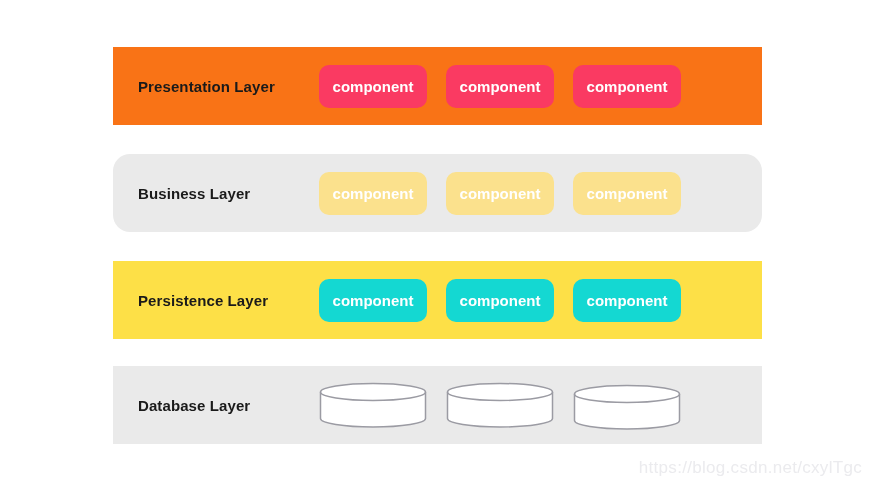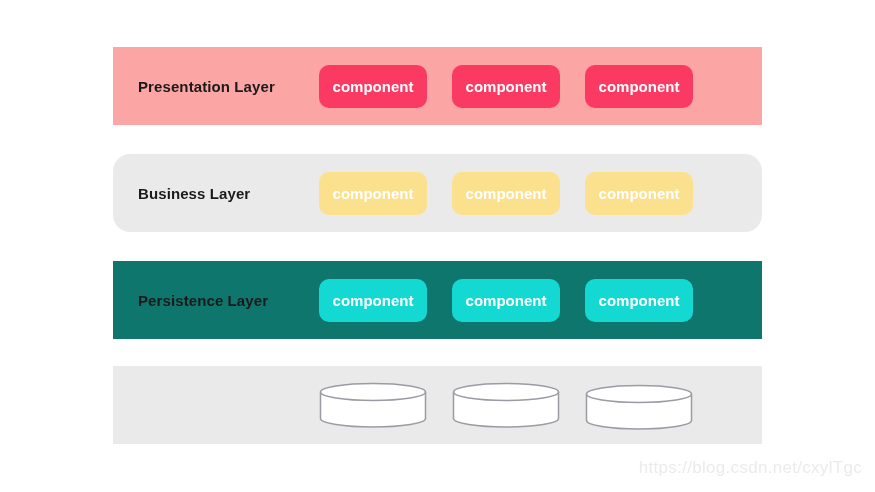--- a/index.html
+++ b/index.html
@@ -34,21 +34,21 @@
     color: #1a1a1a;
     letter-spacing: 0.1px;
   }
   .component-row {
     position: absolute;
     left: 206px;
     top: 0;
     height: 100%;
     display: flex;
     align-items: center;
-    gap: 25px;
+    gap: 19px;
   }
   .component {
     width: 108px;
     height: 43px;
     border-radius: 10px;
     display: flex;
     align-items: center;
     justify-content: center;
     color: #ffffff;
     font-size: 15px;
@@ -64,48 +64,49 @@
     font-size: 17px;
     color: #EBEBEE;
     letter-spacing: 0.3px;
   }
 </style>
 </head>
 <body>
 
 <div class="page">
 
-  <section class="band" style="top: 47px; background: #fca5a5;">
+  <section class="band" style="top: 47px; background: #f97316;">
     <div class="band-label">Presentation Layer</div>
     <div class="component-row">
       <div class="component" style="background: rgb(250, 58, 98);">component</div>
       <div class="component" style="background: rgb(250, 58, 98);">component</div>
       <div class="component" style="background: rgb(250, 58, 98);">component</div>
     </div>
   </section>
 
   <section class="band" style="top: 154px; background: rgb(234, 234, 234); border-radius: 17px;">
     <div class="band-label">Business Layer</div>
     <div class="component-row">
       <div class="component" style="background: rgb(251, 225, 141);">component</div>
       <div class="component" style="background: rgb(251, 225, 141);">component</div>
       <div class="component" style="background: rgb(251, 225, 141);">component</div>
     </div>
   </section>
 
-  <section class="band" style="top: 261px; background: #0f766e;">
+  <section class="band" style="top: 261px; background: #fde047;">
     <div class="band-label">Persistence Layer</div>
     <div class="component-row">
       <div class="component" style="background: rgb(20, 216, 210);">component</div>
       <div class="component" style="background: rgb(20, 216, 210);">component</div>
       <div class="component" style="background: rgb(20, 216, 210);">component</div>
     </div>
   </section>
 
   <section class="band" style="top: 366px; background: rgb(234, 234, 234);">
+    <div class="band-label">Database Layer</div>
     <div class="component-row">
       <svg class="cylinder" width="108" height="47" viewBox="0 0 108 47">
         <path d="M1.5 10 L1.5 36.5 A52.5 8.5 0 0 0 106.5 36.5 L106.5 10" fill="#ffffff" stroke-width="1.5" stroke="#9B9BA3"></path>
         <ellipse cx="54" cy="10" rx="52.5" ry="8.5" fill="#ffffff" stroke-width="1.5" stroke="#9B9BA3"></ellipse>
       </svg>
       <svg class="cylinder" width="108" height="47" viewBox="0 0 108 47">
         <path d="M1.5 10 L1.5 36.5 A52.5 8.5 0 0 0 106.5 36.5 L106.5 10" fill="#ffffff" stroke-width="1.5" stroke="#9B9BA3"></path>
         <ellipse cx="54" cy="10" rx="52.5" ry="8.5" fill="#ffffff" stroke-width="1.5" stroke="#9B9BA3"></ellipse>
       </svg>
       <svg class="cylinder" width="108" height="47" viewBox="0 0 108 47" style="margin-top:4px">

